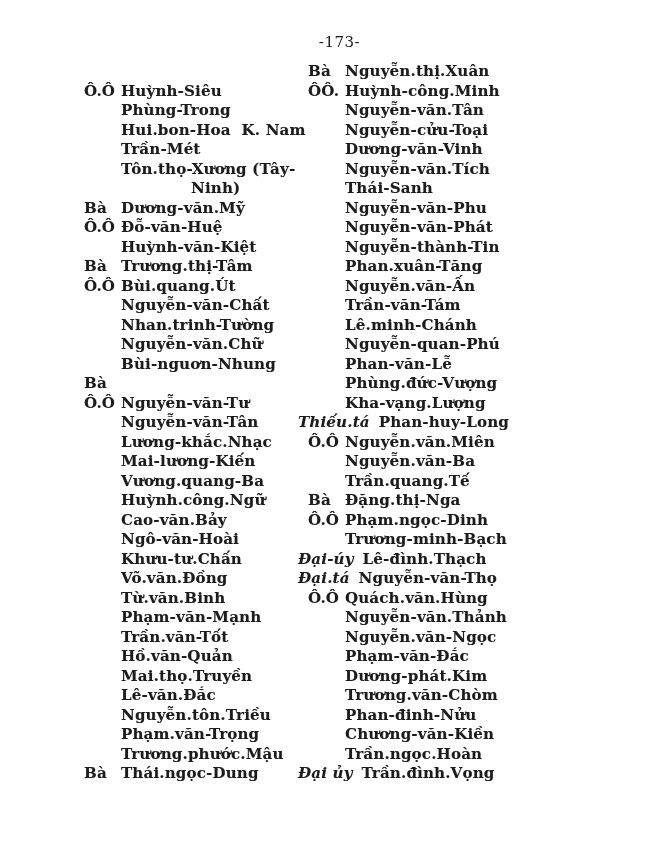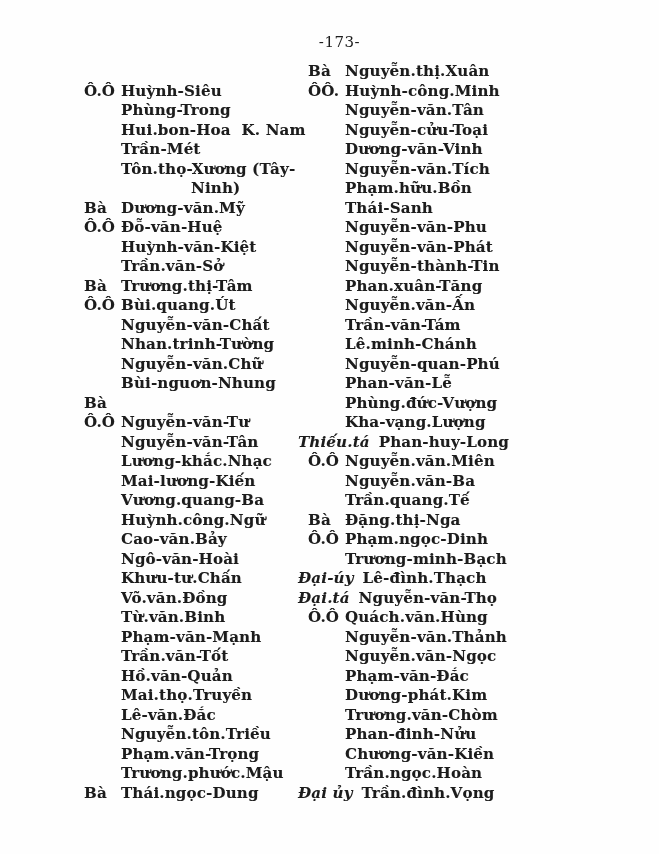--- a/index.html
+++ b/index.html
@@ -106,24 +106,20 @@
         </div>
         <div class="row">
           <span class="label">Ô.Ô</span>
           <span class="name">Đỗ-văn-Huệ</span>
         </div>
         <div class="row">
           <span class="label"></span>
           <span class="name">Huỳnh-văn-Kiệt</span>
         </div>
         <div class="row">
-          <span class="label"></span>
-          <span class="name">Trần.văn-Sở</span>
-        </div>
-        <div class="row">
           <span class="label">Bà</span>
           <span class="name">Trương.thị-Tâm</span>
         </div>
         <div class="row">
           <span class="label">Ô.Ô</span>
           <span class="name">Bùi.quang.Út</span>
         </div>
         <div class="row">
           <span class="label"></span>
           <span class="name">Nguyễn-văn-Chất</span>
@@ -241,24 +237,20 @@
           <span class="label"></span>
           <span class="name">Nguyễn-cửu-Toại</span>
         </div>
         <div class="row">
           <span class="label"></span>
           <span class="name">Dương-văn-Vinh</span>
         </div>
         <div class="row">
           <span class="label"></span>
           <span class="name">Nguyễn-văn.Tích</span>
-        </div>
-        <div class="row">
-          <span class="label"></span>
-          <span class="name">Phạm.hữu.Bồn</span>
         </div>
         <div class="row">
           <span class="label"></span>
           <span class="name">Thái-Sanh</span>
         </div>
         <div class="row">
           <span class="label"></span>
           <span class="name">Nguyễn-văn-Phu</span>
         </div>
         <div class="row">

